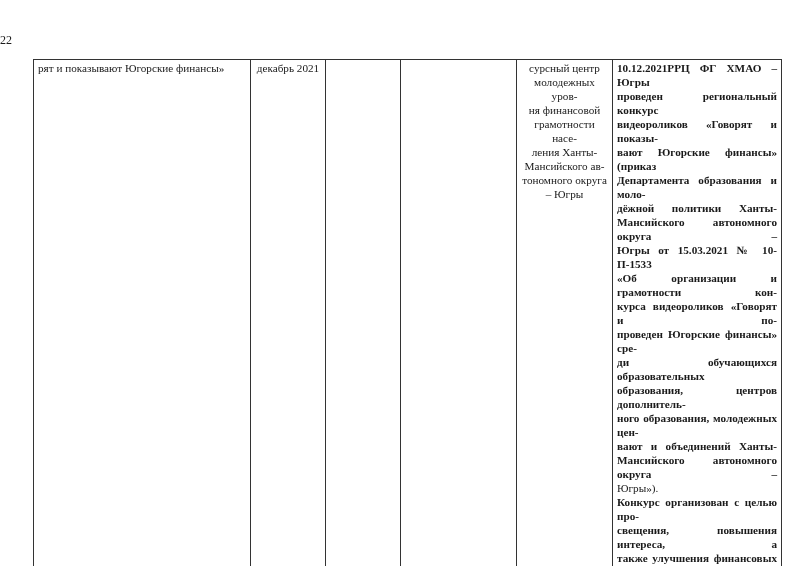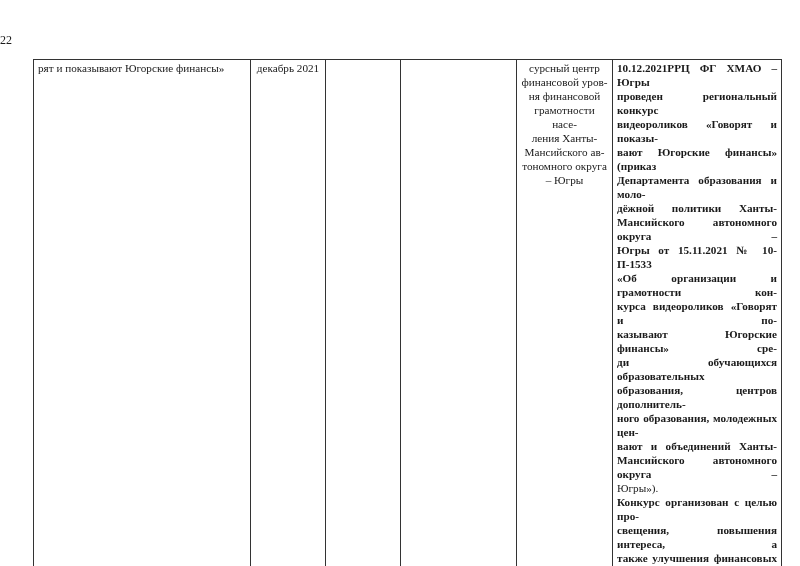--- a/index.html
+++ b/index.html
@@ -27,40 +27,40 @@
 
 <table class="doc">
   <tbody>
       <tr>
     <td class="c1">рят и показывают Югорские финансы»</td>
     <td class="c2">декабрь 2021</td>
     <td class="c3"></td>
     <td class="c4"></td>
     <td class="c5">
       <span class="line">сурсный центр</span>
-      <span class="line">финансовой уров-</span>
+      <span class="line">молодежных уров-</span>
       <span class="line">ня финансовой</span>
       <span class="line">грамотности насе-</span>
       <span class="line">ления Ханты-</span>
       <span class="line">Мансийского ав-</span>
       <span class="line">тономного округа</span>
       <span class="line">– Югры</span>
     </td>
     <td class="c6" id="result-cell">
           <span class="line just">10.12.2021РРЦ ФГ ХМАО – Югры</span>
           <span class="line just">проведен региональный конкурс</span>
           <span class="line just">видеороликов «Говорят и показы-</span>
           <span class="line just">вают Югорские финансы» (приказ</span>
           <span class="line just">Департамента образования и моло-</span>
           <span class="line just">дёжной политики Ханты-</span>
           <span class="line just">Мансийского автономного округа –</span>
-          <span class="line just">Югры от 15.11.2021 № 10-П-1533</span>
+          <span class="line just">Югры от 15.03.2021 № 10-П-1533</span>
           <span class="line just">«Об организации и грамотности кон-</span>
           <span class="line just">курса видеороликов «Говорят и по-</span>
-          <span class="line just">казывают Югорские финансы» сре-</span>
+          <span class="line just">проведен Югорские финансы» сре-</span>
           <span class="line just">ди обучающихся образовательных</span>
           <span class="line just">образования, центров дополнитель-</span>
           <span class="line just">ного образования, молодежных цен-</span>
           <span class="line just">вают и объединений Ханты-</span>
           <span class="line just">Мансийского автономного округа –</span>
           <span class="line">Югры»).</span>
           <span class="line just">Конкурс организован с целью про-</span>
           <span class="line just">свещения, повышения интереса, а</span>
           <span class="line just">также улучшения финансовых зна-</span>
           <span class="line just">ний детей и молодежи Ханты-</span>

